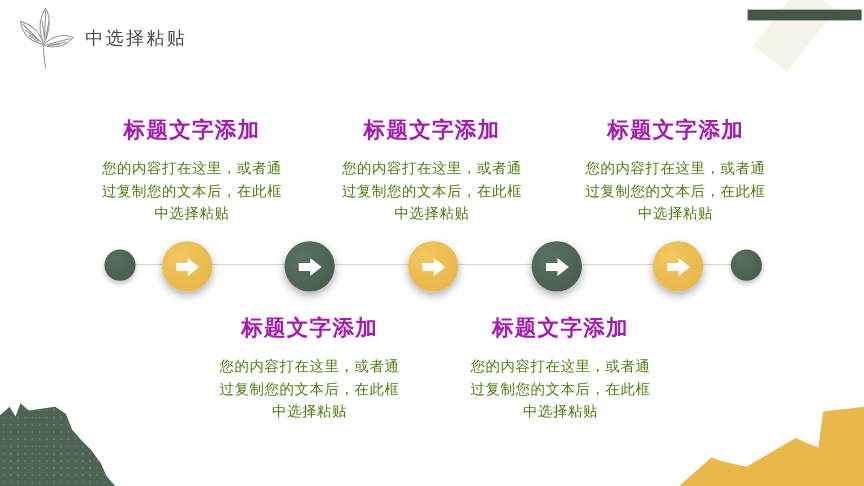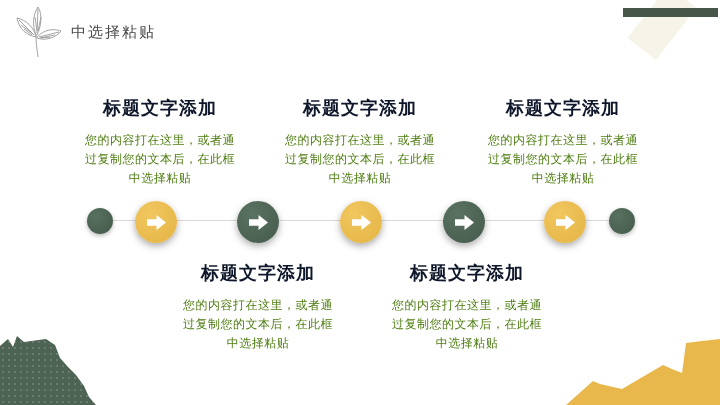--- a/index.html
+++ b/index.html
@@ -18,21 +18,21 @@
   
   .tr-bar{position:absolute;left:623px;top:8px;width:95px;height:9px;background:#46574a;}
   .tr-ribbon{
     position:absolute;left:644px;top:-10px;width:36px;height:66px;
     background:rgba(245,241,229,0.88);
     transform:rotate(38deg);
   }
 
   
   .block{position:absolute;width:180px;text-align:center;}
-  .block-title{font-size:18px;font-weight:bold;color:#0f172a;letter-spacing:1px;margin-bottom:11px;}
+  .block-title{font-size:18px;font-weight:bold;color:#a21caf;letter-spacing:1px;margin-bottom:11px;}
   .block-body{font-size:12px;color:#4d7c0f;line-height:19px;letter-spacing:0.5px;}
   .b-top1{left:70px;top:96px;}
   .b-top2{left:270px;top:96px;}
   .b-top3{left:473px;top:96px;}
   .b-bot1{left:168px;top:261px;}
   .b-bot2{left:377px;top:261px;}
 
   
   .tl-line{position:absolute;left:100px;top:220px;width:530px;height:1px;background:#d9d9d9;}
   .tl-dot{

